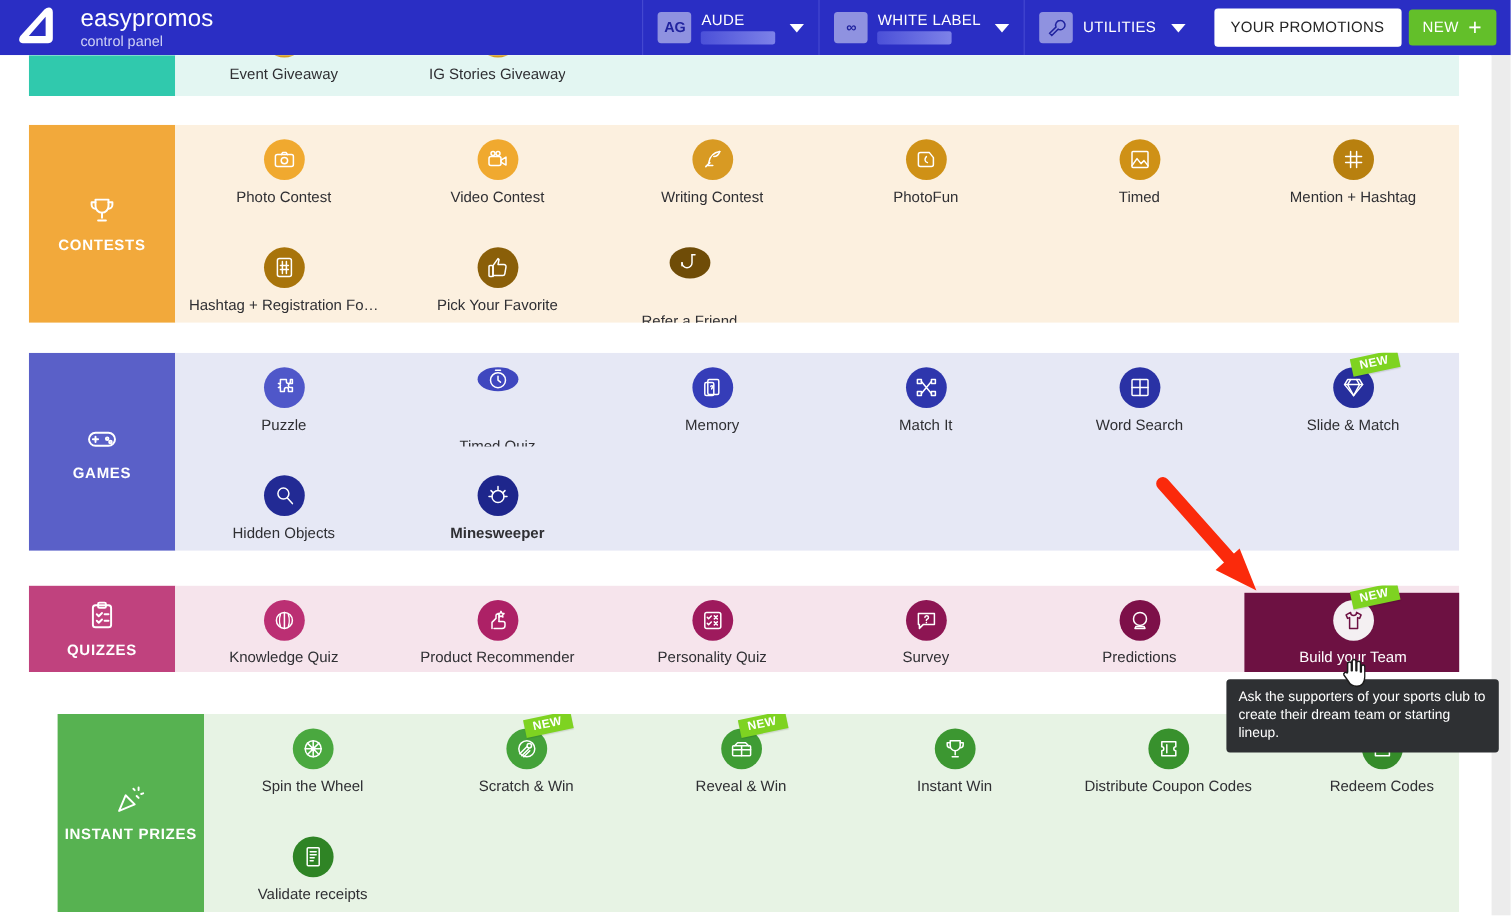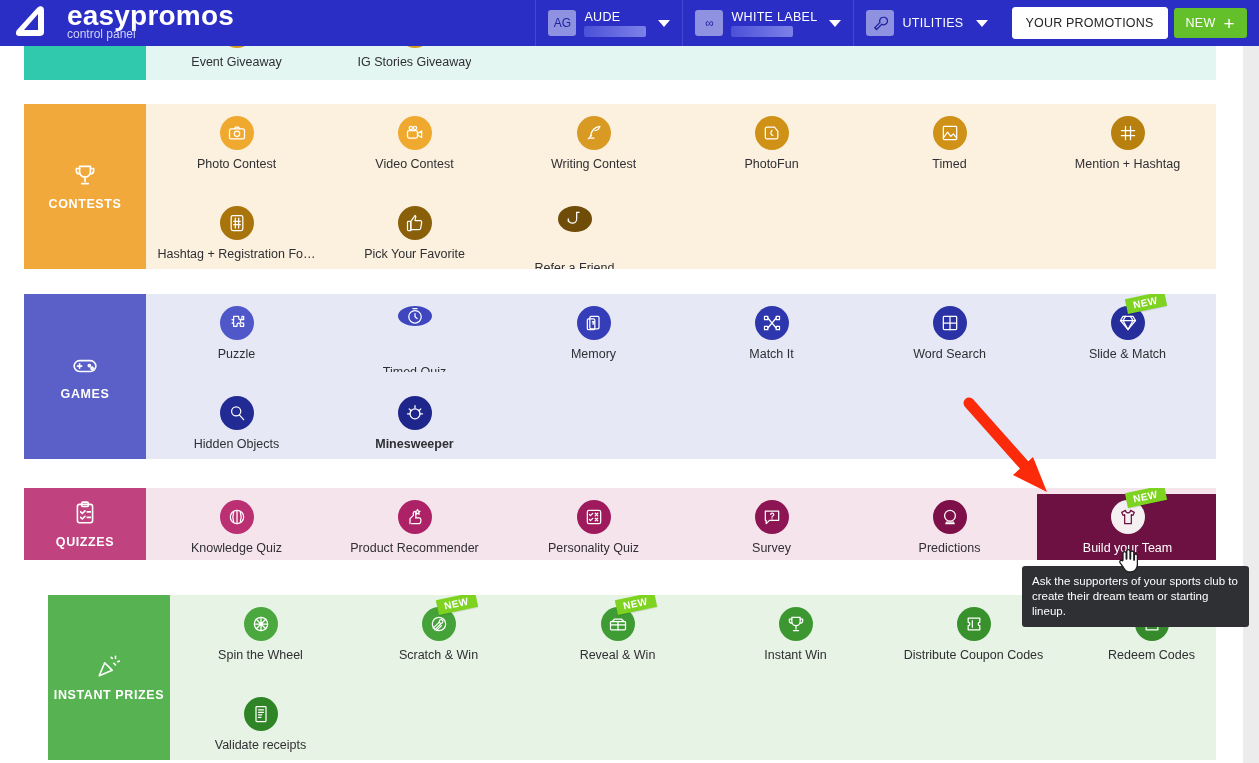--- a/index.html
+++ b/index.html
@@ -11,30 +11,30 @@
   }
   #page { position: relative; width: 1259px; height: 763px; background:#fff; }
 
   
   .header {
     position: absolute; top:0; left:0; width:1259px; height:46px;
     background:#2a2ec4; display:flex; align-items:center;
   }
   .logo-wrap { display:flex; align-items:center; padding-left:14px; }
   .logo-mark { width:42px; height:36px; position:relative; margin-right:11px; }
-  .brand-name { color:#fff; font-size:28px; font-weight:700; line-height:20px; letter-spacing:.2px; }
+  .brand-name { color:#fff; font-size:20px; font-weight:400; line-height:20px; letter-spacing:.2px; }
   .brand-sub { color:#cfd2f5; font-size:12px; line-height:14px; margin-top:1px; }
 
   .header-right { margin-left:auto; display:flex; align-items:center; height:46px; }
   .hgroup {
     display:flex; align-items:center; height:46px; padding:0 12px;
     border-left:1px solid #4448d0; gap:8px;
   }
   .hbadge {
-    background:#8f92e0; color:#20239e; font-size:12px; font-weight:400;
+    background:#8f92e0; color:#20239e; font-size:12px; font-weight:700;
     border-radius:3px; width:28px; height:26px; display:flex;
     align-items:center; justify-content:center;
   }
   .hlabelbox { display:flex; flex-direction:column; justify-content:center; }
   .hlabel { color:#fff; font-size:12.5px; line-height:14px; letter-spacing:.3px; white-space:nowrap; }
   .hbar { height:11px; margin-top:2px; border-radius:2px;
           background:linear-gradient(90deg,#4b50d8,#7d82e8); }
   .caret { width:0;height:0;border-left:6px solid transparent;border-right:6px solid transparent;
            border-top:7px solid #fff; margin-left:4px; }
   .btn-promos {

